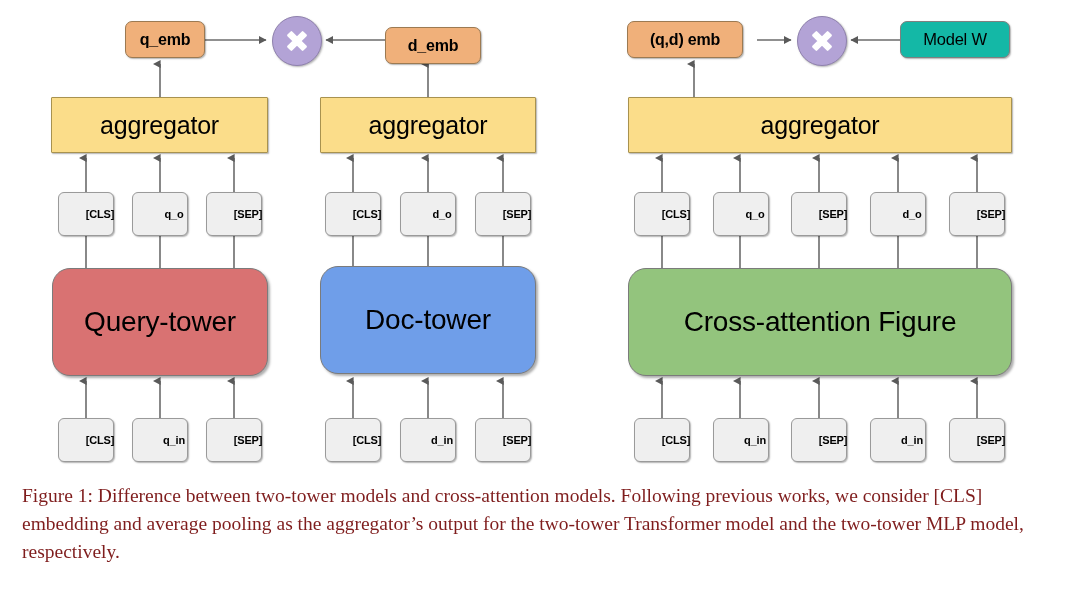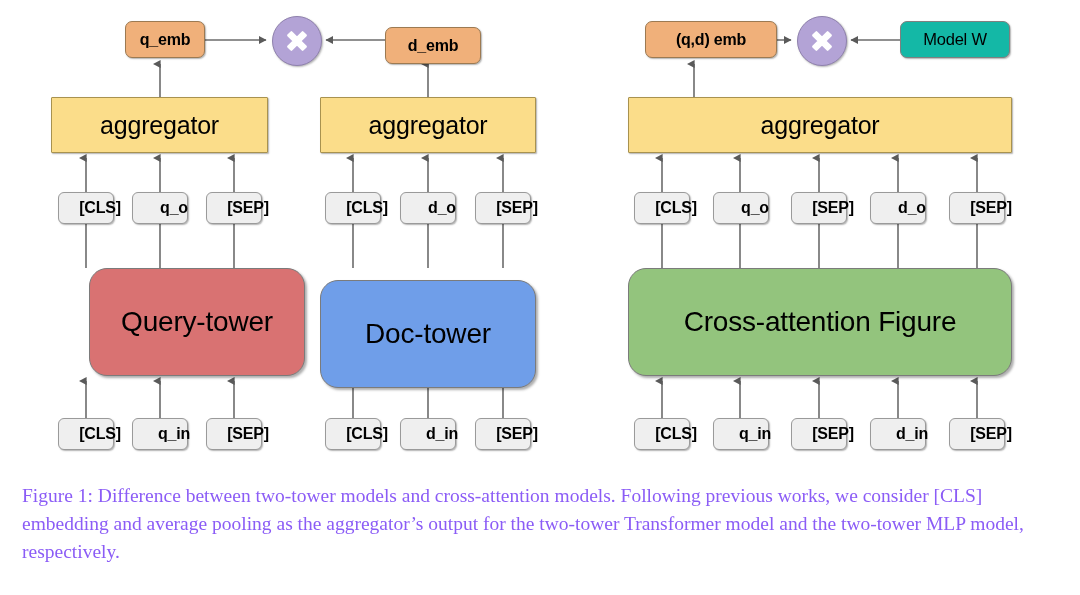--- a/index.html
+++ b/index.html
@@ -41,23 +41,23 @@
     box-shadow: 1px 1px 1.5px rgba(0,0,0,0.30);
     white-space: nowrap;
     letter-spacing: -0.2px;
     z-index: 3;
   }
 
   .token {
     border-radius: 6px;
     background: #efefef;
     border-color: #9a9a9a;
-    font-size: 16px;
+    font-size: 11px;
     font-weight: bold;
-    height: 32px;
+    height: 44px;
     padding-left: 28px;
   }
 
   .emb {
     border-radius: 7px;
     background: #f0b07a;
     border-color: #9c7a52;
     font-size: 16px;
     font-weight: bold;
     height: 37px;
@@ -82,21 +82,21 @@
   }
 
   .tower {
     border-radius: 18px;
     font-size: 28px;
     font-weight: normal;
     height: 108px;
     border-color: #7b7b7b;
     box-shadow: 2px 2px 2.5px rgba(0,0,0,0.32);
   }
-  .tower-query { background: #d97272; margin-left: 37px; }
+  .tower-query { background: #d97272; }
   .tower-doc   { background: #6f9ee9; }
   .tower-cross { background: #93c47d; }
 
   
   .mul-circle {
     position: absolute;
     width: 48px;
     height: 48px;
     border-radius: 50%;
     background: #b3a3d6;
@@ -122,21 +122,21 @@
 
   
   .caption {
     position: absolute;
     left: 22px;
     top: 482px;
     width: 1040px;
     font-family: "Liberation Serif", serif;
     font-size: 19.5px;
     line-height: 28px;
-    color: #8b5cf6;
+    color: #7f1d1d;
     text-align: left;
   }
 </style>
 </head>
 <body>
 
 <div id="figure">
 
   <div class="diagram">
 
@@ -231,27 +231,27 @@
     </div>
 
     <div class="node emb" style="left:385px; top:27px; width:96px;">d_emb</div>
 
     <div class="node aggregator" style="left:320px; top:97px; width:216px;">aggregator</div>
 
     <div class="node token" style="left:325px; top:192px; width:56px;">[CLS]</div>
     <div class="node token" style="left:400px; top:192px; width:56px;">d_o</div>
     <div class="node token" style="left:475px; top:192px; width:56px;">[SEP]</div>
 
-    <div class="node tower tower-doc" style="left:320px; top:280px; width:216px;">Doc-tower</div>
+    <div class="node tower tower-doc" style="left:320px; top:266px; width:216px;">Doc-tower</div>
 
     <div class="node token" style="left:325px; top:418px; width:56px;">[CLS]</div>
     <div class="node token" style="left:400px; top:418px; width:56px;">d_in</div>
     <div class="node token" style="left:475px; top:418px; width:56px;">[SEP]</div>
 
-    <div class="node emb" style="left:645px; top:21px; width:132px;">(q,d) emb</div>
+    <div class="node emb" style="left:627px; top:21px; width:116px;">(q,d) emb</div>
 
     <div class="mul-circle" style="left:797px; top:16px;">
       <svg width="26" height="26" viewBox="0 0 26 26">
         <path d="M7.4 4.2 L13 9.8 L18.6 4.2 L21.8 7.4 L16.2 13 L21.8 18.6 L18.6 21.8 L13 16.2 L7.4 21.8 L4.2 18.6 L9.8 13 L4.2 7.4 Z" fill="#ffffff" stroke="#ffffff" stroke-width="2.2" stroke-linejoin="round"></path>
       </svg>
     </div>
 
     <div class="node modelw" style="left:900px; top:21px; width:110px;">Model W</div>
 
     <div class="node aggregator" style="left:628px; top:97px; width:384px;">aggregator</div>

